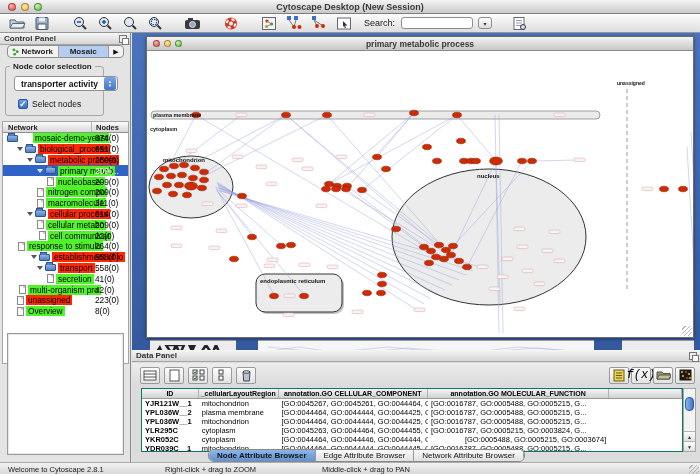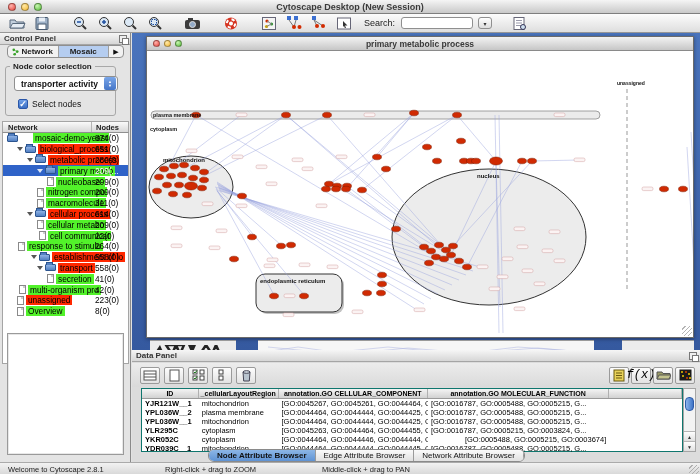--- a/index.html
+++ b/index.html
@@ -39,21 +39,21 @@
   .float-ic:before{content:"";position:absolute;left:2px;top:2px;width:5px;height:5px;border:1px solid #777;background:#fff;}
 
   .cp-tabs{position:absolute;left:7px;top:12px;width:117px;height:13px;display:flex;
     border:1px solid #8f8f8f;border-radius:4px;background:#f2f2f2;overflow:hidden;}
   .cp-tab{flex:1;display:flex;align-items:center;justify-content:center;font-size:8px;font-weight:bold;
     color:#222;border-right:1px solid #9f9f9f;gap:2px;}
   .cp-tab.active{background:#b5cdf0;}
   .cp-tab-arrow{width:14px;display:flex;align-items:center;justify-content:center;font-size:7px;color:#111;}
   .net-ic{width:7px;height:8px;}
 
-  .groupbox{position:absolute;left:5px;top:33px;width:111px;height:50px;border:1px solid #a8a8a8;border-radius:3px;}
+  .groupbox{position:absolute;left:5px;top:33px;width:99px;height:50px;border:1px solid #a8a8a8;border-radius:3px;}
   .gb-legend{position:absolute;left:4px;top:-5px;background:#e4e4e4;padding:0 3px;font-size:8px;font-weight:bold;color:#222;}
   .dropdown{position:absolute;left:8px;top:9px;width:104px;height:15px;background:#fff;border:1px solid #909090;
     border-radius:3px;display:flex;align-items:center;}
   .dropdown .val{flex:1;font-size:8.5px;font-weight:bold;color:#111;padding-left:6px;white-space:nowrap;overflow:hidden;}
   .dd-stepper{width:12px;height:13px;background:linear-gradient(#7aa6e8,#4576c8);border-radius:2px;margin-right:1px;
     display:flex;flex-direction:column;align-items:center;justify-content:center;color:#fff;font-size:4px;line-height:4px;}
   .cb-row{position:absolute;left:12px;top:32px;display:flex;align-items:center;gap:4px;}
   .checkbox{width:10px;height:10px;border-radius:2px;border:1px solid #2a56a8;
     background:linear-gradient(#6f9fe8,#3b6fc4);color:#fff;font-size:9px;line-height:9px;font-weight:bold;text-align:center;}
   .cb-label{font-size:8.5px;color:#111;}

